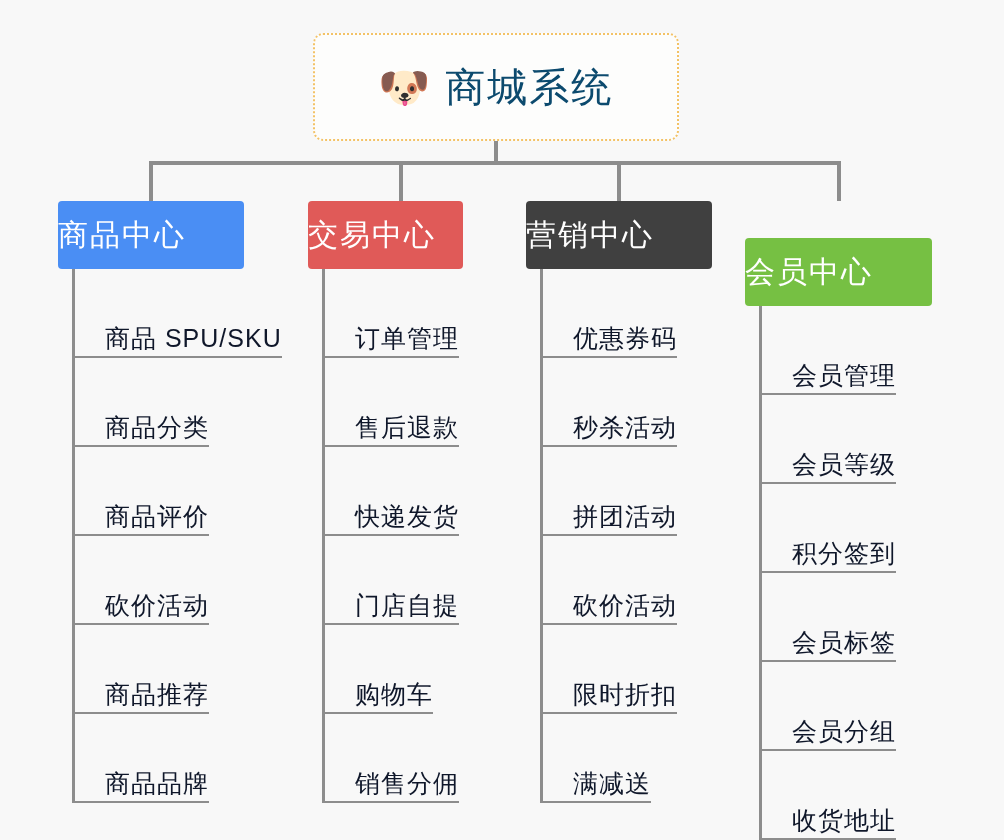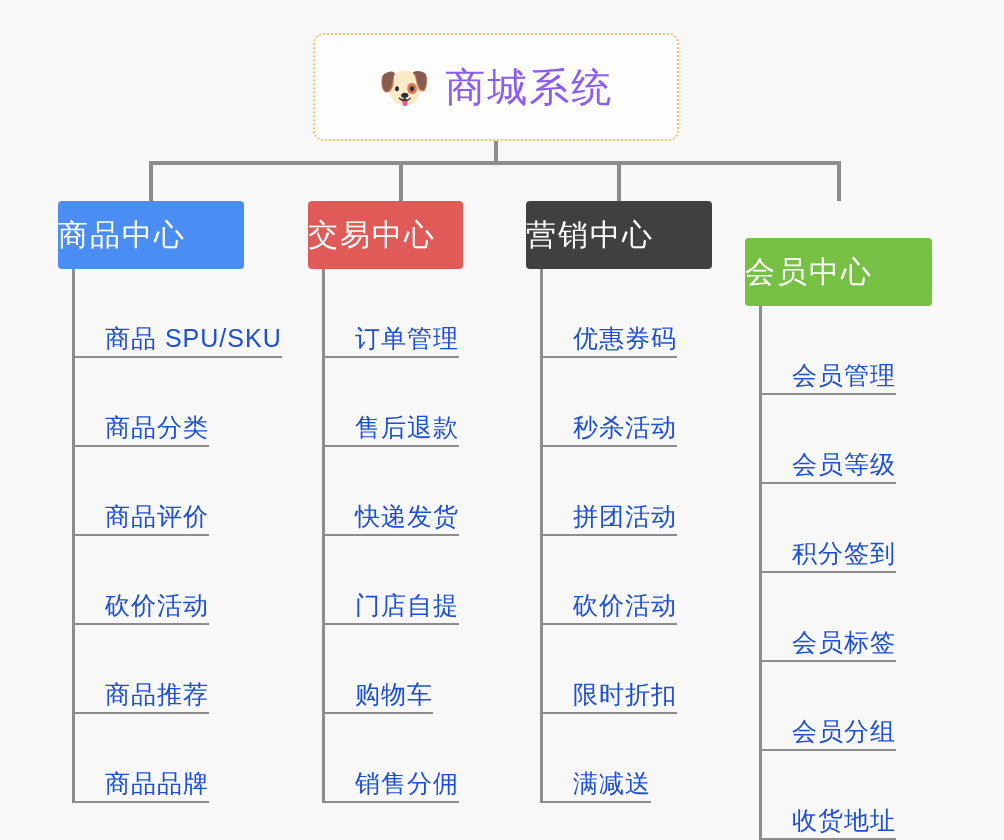--- a/index.html
+++ b/index.html
@@ -38,21 +38,21 @@
     gap: 14px;
   }
   .root-emoji {
     font-size: 42px;
     line-height: 1;
     display: block;
     margin-top: 2px;
   }
   .root-title {
     font-size: 40px;
-    color: #8b5cf6;
+    color: #0c4a6e;
     letter-spacing: 2px;
     line-height: 1;
     white-space: nowrap;
   }
 
   
   .conn {
     position: absolute;
     background: #8d8d8d;
   }
@@ -103,21 +103,21 @@
     position: relative;
     height: 89px;
     display: flex;
     align-items: flex-end;
   }
   .leaf-text {
     display: inline-block;
     margin-left: 30px;
     padding-bottom: 5px;
     font-size: 25px;
-    color: #1d4ed8;
+    color: #0f172a;
     letter-spacing: 1px;
     line-height: 1;
     white-space: nowrap;
     border-bottom: 2px solid #8d8d8d;
     box-sizing: border-box;
   }
   .leaf-underline-stub {
     position: absolute;
     left: 0;
     bottom: 0;

